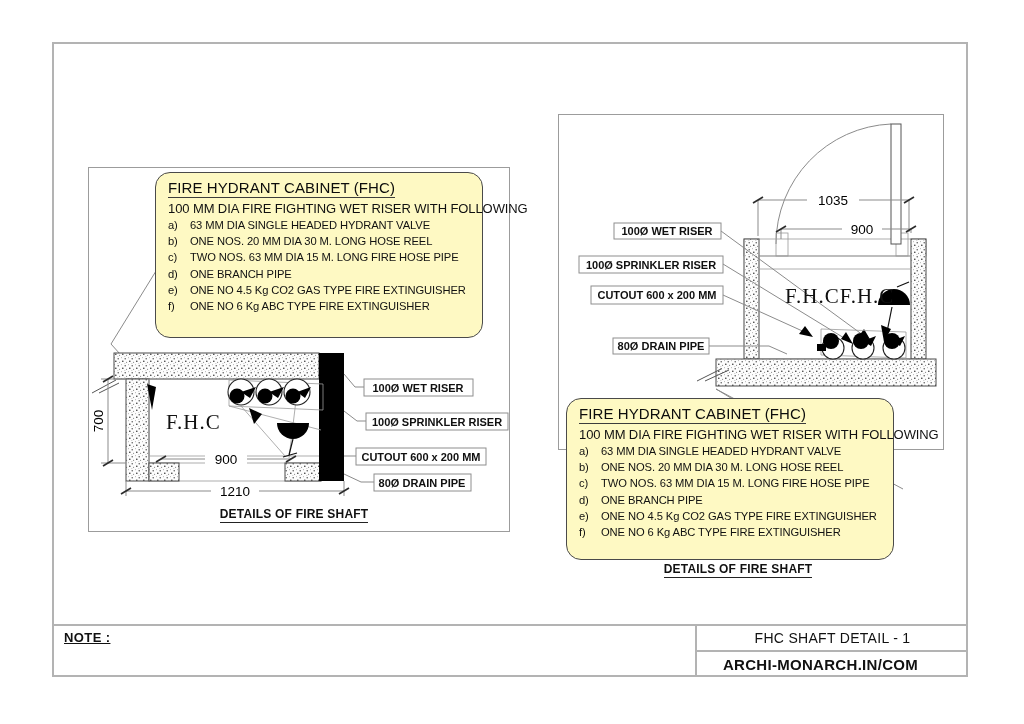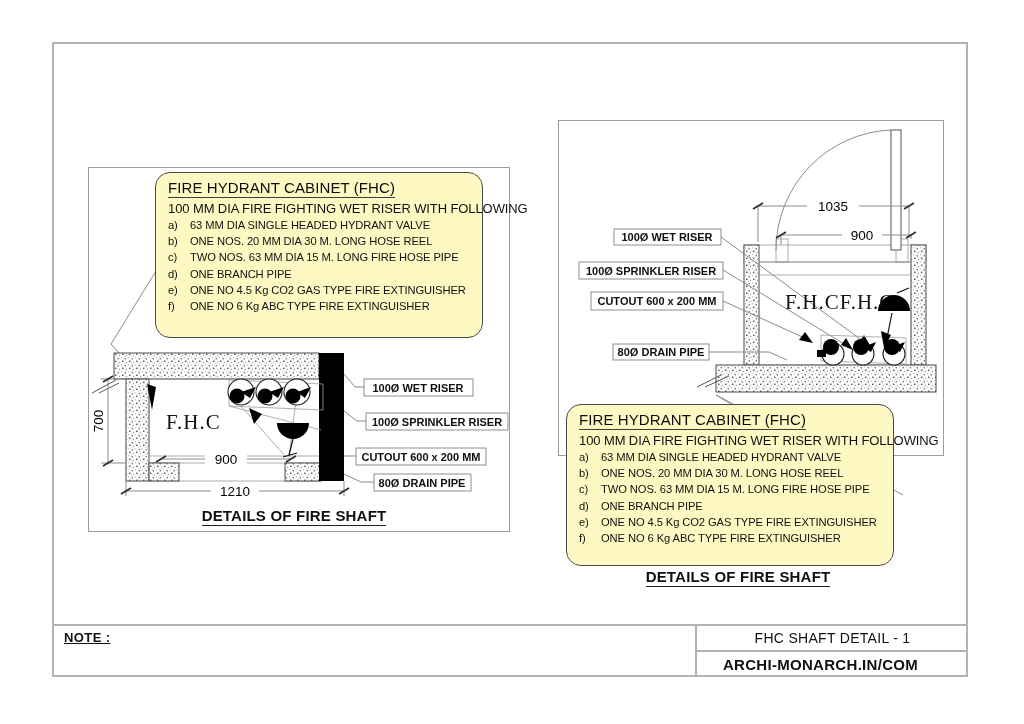--- a/index.html
+++ b/index.html
@@ -6,30 +6,30 @@
   body{width:1024px;height:724px;position:relative;font-family:"Liberation Sans","DejaVu Sans",sans-serif;color:#111;overflow:hidden;}
   .sheet-border{position:absolute;left:52px;top:42px;width:916px;height:635px;border:2px solid #b3b3b3;box-sizing:border-box;}
   .strip-top{position:absolute;left:52px;top:624px;width:916px;height:0;border-top:2px solid #b3b3b3;}
   .strip-vdiv{position:absolute;left:695px;top:624px;height:53px;width:0;border-left:2px solid #b3b3b3;}
   .strip-hdiv{position:absolute;left:695px;top:650px;width:273px;height:0;border-top:2px solid #b3b3b3;}
   .note-block{position:absolute;left:64px;top:629px;font-weight:bold;font-size:13px;letter-spacing:.4px;line-height:17px;text-decoration:underline;}
   .tb-title{position:absolute;left:697px;top:626px;width:271px;height:24px;line-height:24px;text-align:center;font-weight:normal;font-size:14px;letter-spacing:.3px;}
   .tb-web{position:absolute;left:697px;top:652px;width:247px;height:25px;line-height:25px;text-align:center;font-weight:bold;font-size:15px;letter-spacing:.3px;}
   .panel{position:absolute;border:1.5px solid #9c9c9c;box-sizing:border-box;background:#fff;}
   .panel-left{left:88px;top:167px;width:422px;height:365px;}
-  .panel-right{left:558px;top:120px;width:386px;height:336px;}
+  .panel-right{left:558px;top:114px;width:386px;height:336px;}
   .panel svg{position:absolute;left:0;top:0;}
   .callout{position:absolute;border:1.3px solid #4a4a4a;border-radius:15px;background:#fef9c3;box-sizing:border-box;padding:6px 8px 4px 12px;}
   .callout-left{left:66px;top:4px;width:328px;height:166px;}
   .callout-right{left:7px;top:283px;width:328px;height:162px;}
   .co-title{font-size:15px;letter-spacing:.1px;color:#0c0c0c;display:inline-block;border-bottom:1.3px solid #3c3c3c;padding-bottom:1px;margin-bottom:3px;white-space:nowrap;}
   .co-intro{font-size:13px;letter-spacing:-.1px;line-height:16px;white-space:nowrap;}
   .co-item{display:flex;font-size:11.2px;letter-spacing:-.1px;line-height:16.2px;white-space:nowrap;}
   .co-key{width:22px;flex:0 0 22px;}
-  .detail-title{position:absolute;text-align:center;font-weight:bold;font-size:15px;letter-spacing:.2px;}
+  .detail-title{position:absolute;text-align:center;font-weight:bold;font-size:12px;letter-spacing:.2px;}
   .detail-title span{display:inline-block;border-bottom:1.6px solid #222;padding-bottom:1px;}
   .dt-left{left:30px;top:339px;width:350px;}
   .dt-right{left:9px;top:447px;width:340px;}
   text{font-family:"Liberation Sans","DejaVu Sans",sans-serif;}
   .lblbox{fill:#ffffff;stroke:#8e8e8e;stroke-width:1;}
   .lbltxt{font-size:11px;font-weight:bold;fill:#101010;}
   .dimtxt{font-size:13.5px;fill:#000;}
   .roomtxt{font-family:"Liberation Serif","DejaVu Serif",serif;font-size:21px;fill:#111;letter-spacing:1px;}
   .ldr{stroke:#8b8b8b;stroke-width:1;fill:none;}
   .dim{stroke:#8b8b8b;stroke-width:1;fill:none;}

